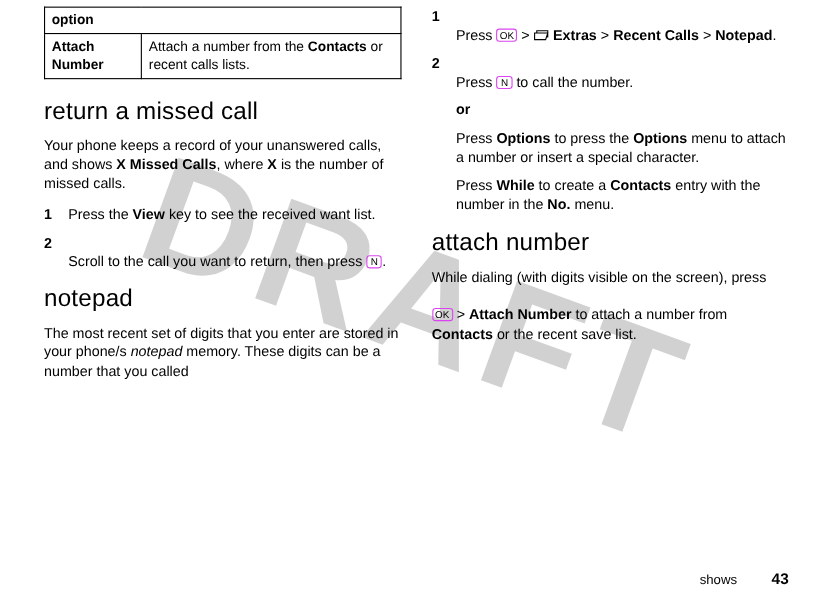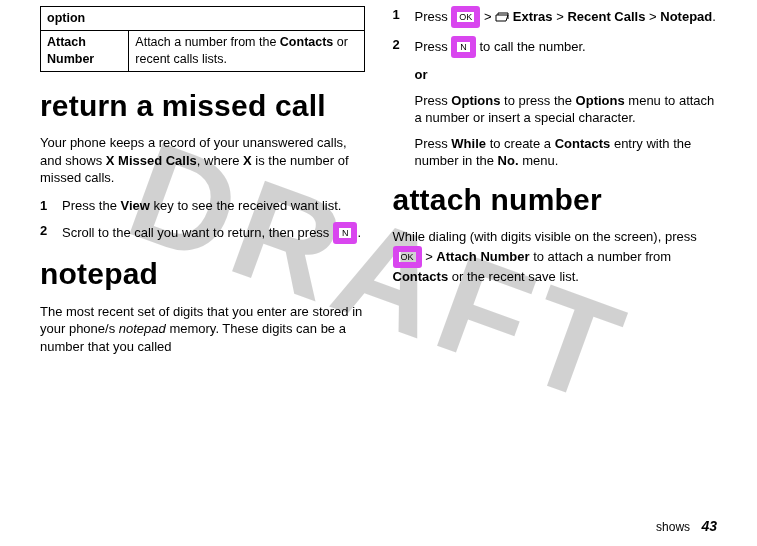--- a/index.html
+++ b/index.html
@@ -49,22 +49,22 @@
     vertical-align: top;
     font-size: 12.5px;
   }
   table.opt th {
     font-weight: 700;
   }
   .bold { font-weight: 700; }
   .condensed { font-family: "Arial Narrow", Arial, sans-serif; font-stretch: condensed; font-weight: 700; }
   h2.section {
     font-family: "Helvetica Neue", Helvetica, Arial, sans-serif;
-    font-weight: 700;
-    font-size: 30px;
+    font-weight: 400;
+    font-size: 22px;
     margin: 10px 0 8px 0;
     letter-spacing: 0.2px;
   }
   p.body {
     margin: 0 0 10px 0;
     font-size: 13px;
   }
   .step {
     display: flex;
     gap: 10px;
@@ -76,40 +76,41 @@
     min-width: 12px;
   }
   .step .txt { flex: 1; }
   .indent {
     margin-left: 22px;
     margin-bottom: 8px;
     font-size: 13px;
   }
   .keycap {
     display: inline-block;
-    border: 6px solid #d946ef;
+    border: 1px solid #d946ef;
     border-radius: 3px;
     font-size: 9px;
     line-height: 10px;
     padding: 0 2px;
     vertical-align: 1px;
     font-family: Arial, sans-serif;
+    margin-top: 20px;
   }
   .keycap.square { padding: 0 3px; }
   .icon-tool {
     display: inline-block;
     vertical-align: -2px;
   }
   .footer {
     position: absolute;
     right: 40px;
     bottom: 10px;
     font-size: 12px;
   }
-  .footer .pg { font-weight: 700; font-size: 14px; margin-left: 8px; font-style: italic; }
+  .footer .pg { font-weight: 700; font-size: 14px; margin-left: 28px; }
   em.term { font-style: italic; }
 </style>
 </head>
 <body>
 
 <div class="watermark">DRAFT</div>
 
 <div class="page">
 
   <div class="col">

